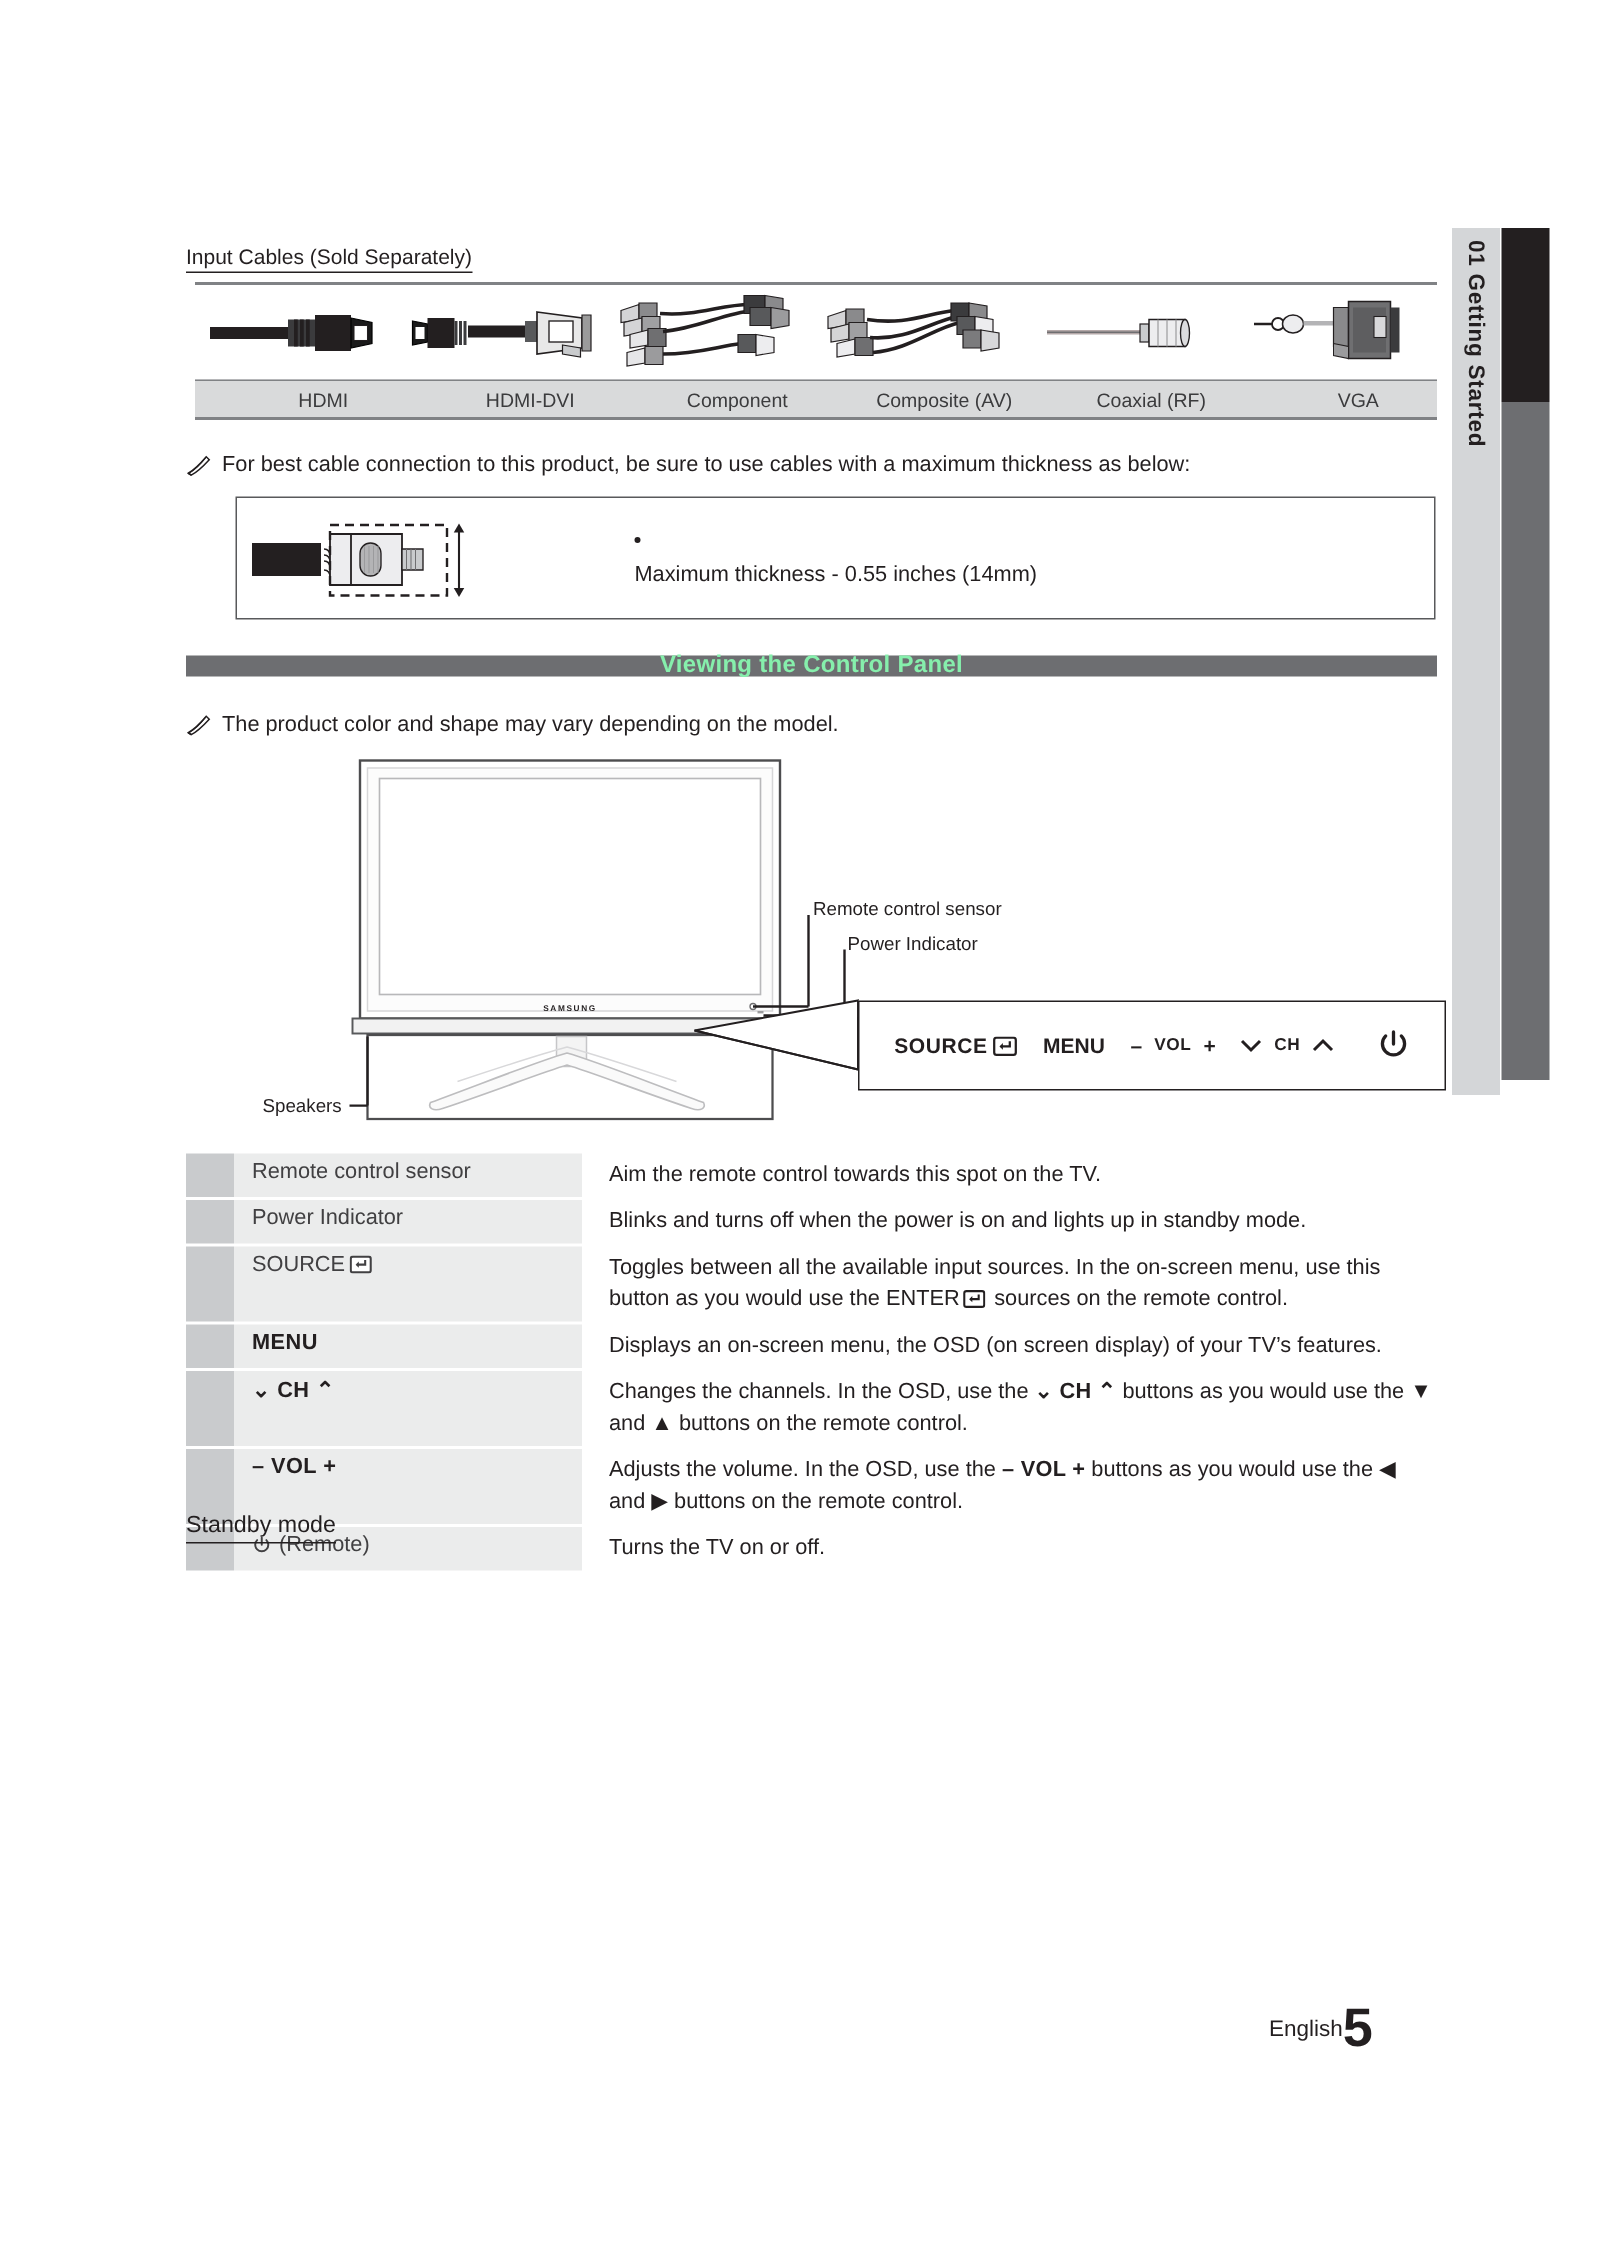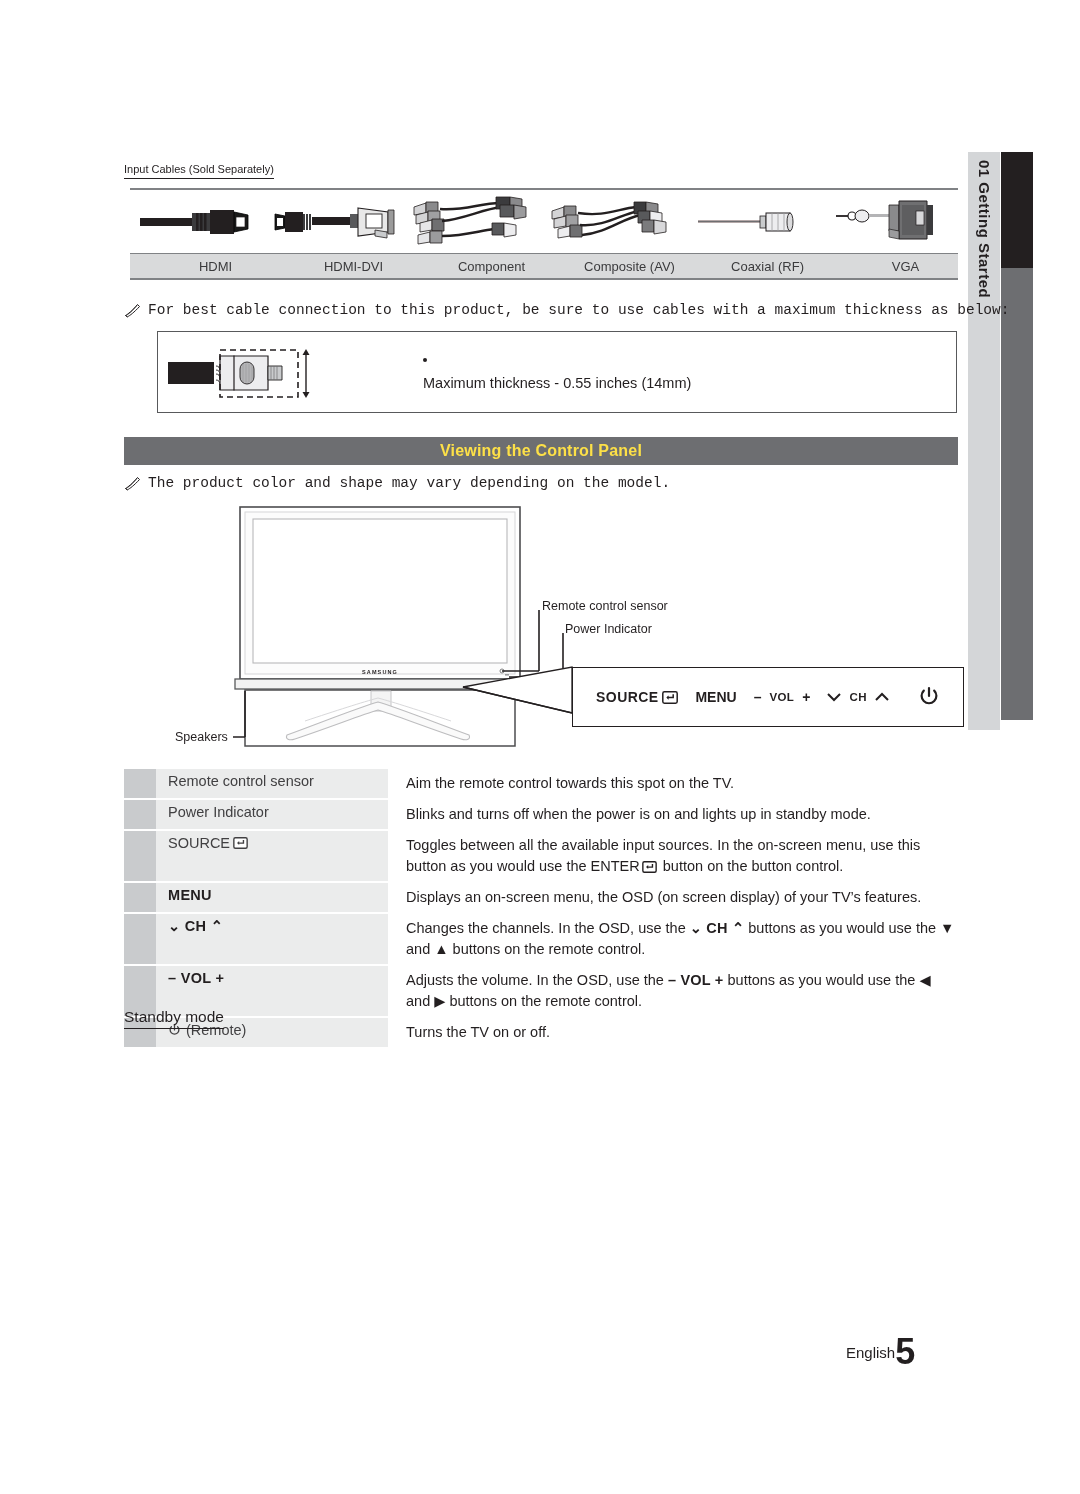--- a/index.html
+++ b/index.html
@@ -54,21 +54,21 @@
     left: 1001px;
     top: 268px;
     width: 32px;
     height: 452px;
     background: #6d6e71;
   }
 
   
   .section-heading {
     position: absolute;
-    font-size: 11px;
+    font-size: 14px;
     color: #231f20;
     border-bottom: 1.2px solid #231f20;
     padding-bottom: 2px;
     line-height: 1.15;
   }
   #input-cables-heading { left: 124px; top: 163px; }
   #standby-heading { left: 124px; top: 1008px; font-size: 15.5px; }
 
   
   .cable-table {
@@ -108,21 +108,20 @@
   }
 
   
   .note {
     position: absolute;
     display: flex;
     align-items: flex-start;
     gap: 7px;
     font-size: 14.5px;
     color: #231f20;
-    font-family: Liberation Mono, monospace;
   }
   #note-thickness { left: 124px; top: 302px; }
   #note-color { left: 124px; top: 475px; }
   .note-icon { flex: 0 0 auto; margin-top: 1px; }
 
   
   .thickness-box {
     position: absolute;
     left: 157px;
     top: 331px;
@@ -146,23 +145,23 @@
     background: #231f20; display: inline-block;
     position: relative; top: -4px;
   }
 
   
   .title-bar {
     position: absolute;
     left: 124px;
     top: 437px;
     width: 834px;
-    height: 28px;
+    height: 14px;
     background: #6d6e71;
-    color: #fde047;
+    color: #86efac;
     font-size: 16px;
     font-weight: bold;
     display: flex;
     align-items: center;
     justify-content: center;
     letter-spacing: 0.2px;
   }
 
   
   .tv-figure {
@@ -582,21 +581,21 @@
           </svg>
         </span>
       </div>
       <div class="desc-val">
         <span>Toggles between all the available input sources. In the on-screen menu, use this button as you would use the </span><span>ENTER</span><span style="margin:0 2px;position:relative;top:2px;display:inline-block;">
           <svg width="15" height="12" viewBox="0 0 16 13">
             <rect x="0.8" y="0.8" width="14.4" height="11.4" rx="1.6" fill="#fff" stroke="#231f20" stroke-width="1.5"></rect>
             <path d="M11.2 3.2 v3.4 h-6" fill="none" stroke="#231f20" stroke-width="1.5"></path>
             <path d="M6.6 4.4 L4.3 6.6 L6.6 8.8 Z" fill="#231f20"></path>
           </svg>
-        </span><span> button on the button control.</span>
+        </span><span> sources on the remote control.</span>
       </div>
     </div>
 
     <div class="desc-row short">
       <div class="desc-swatch"></div>
       <div class="desc-key bold">MENU</div>
       <div class="desc-val">Displays an on-screen menu, the OSD (on screen display) of your TV’s features.</div>
     </div>
 
     <div class="desc-row tall">

